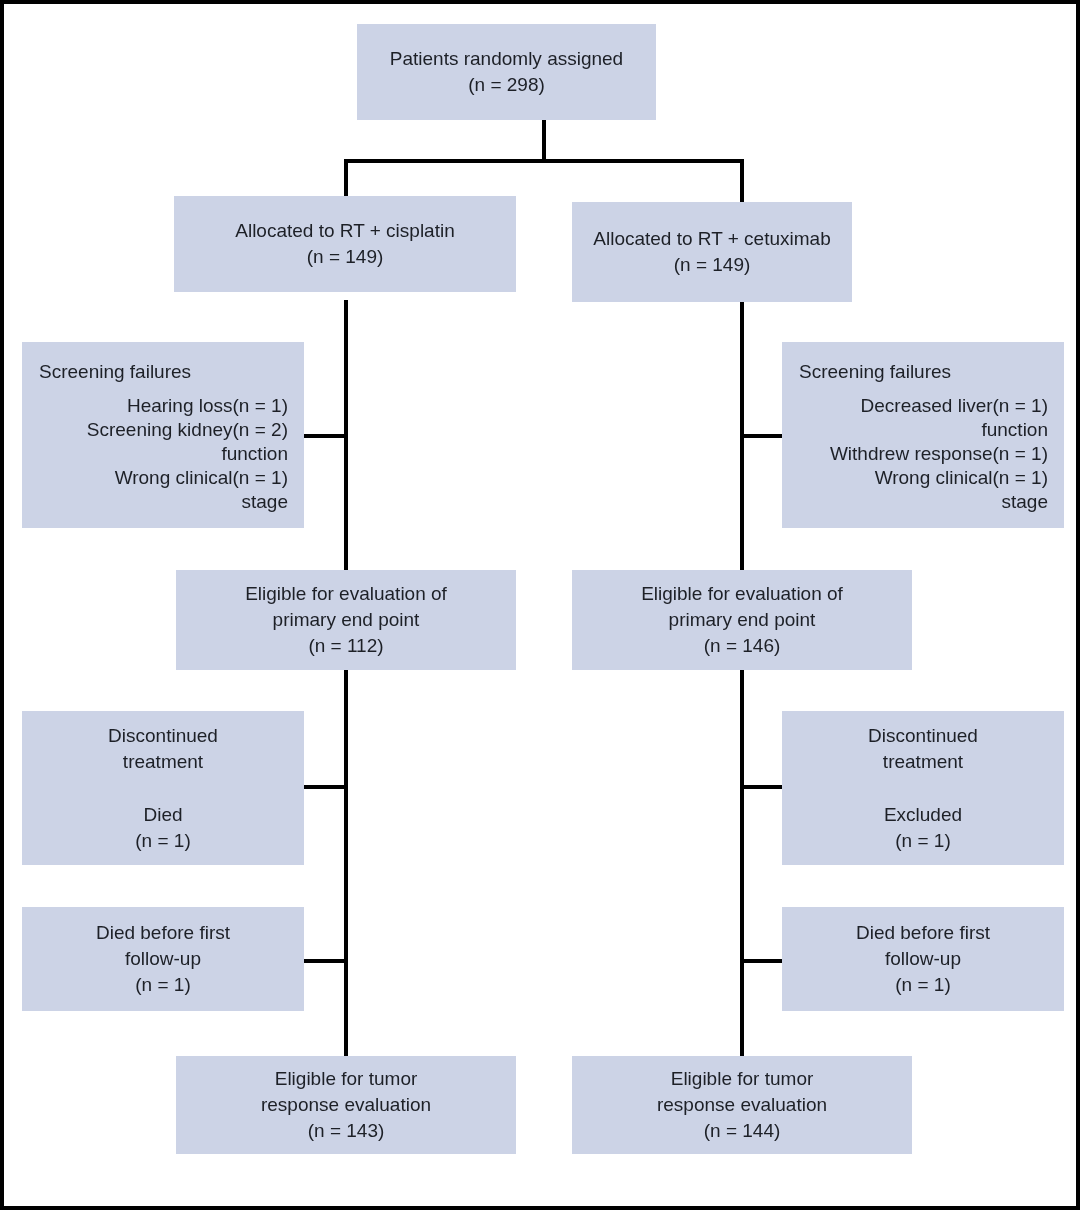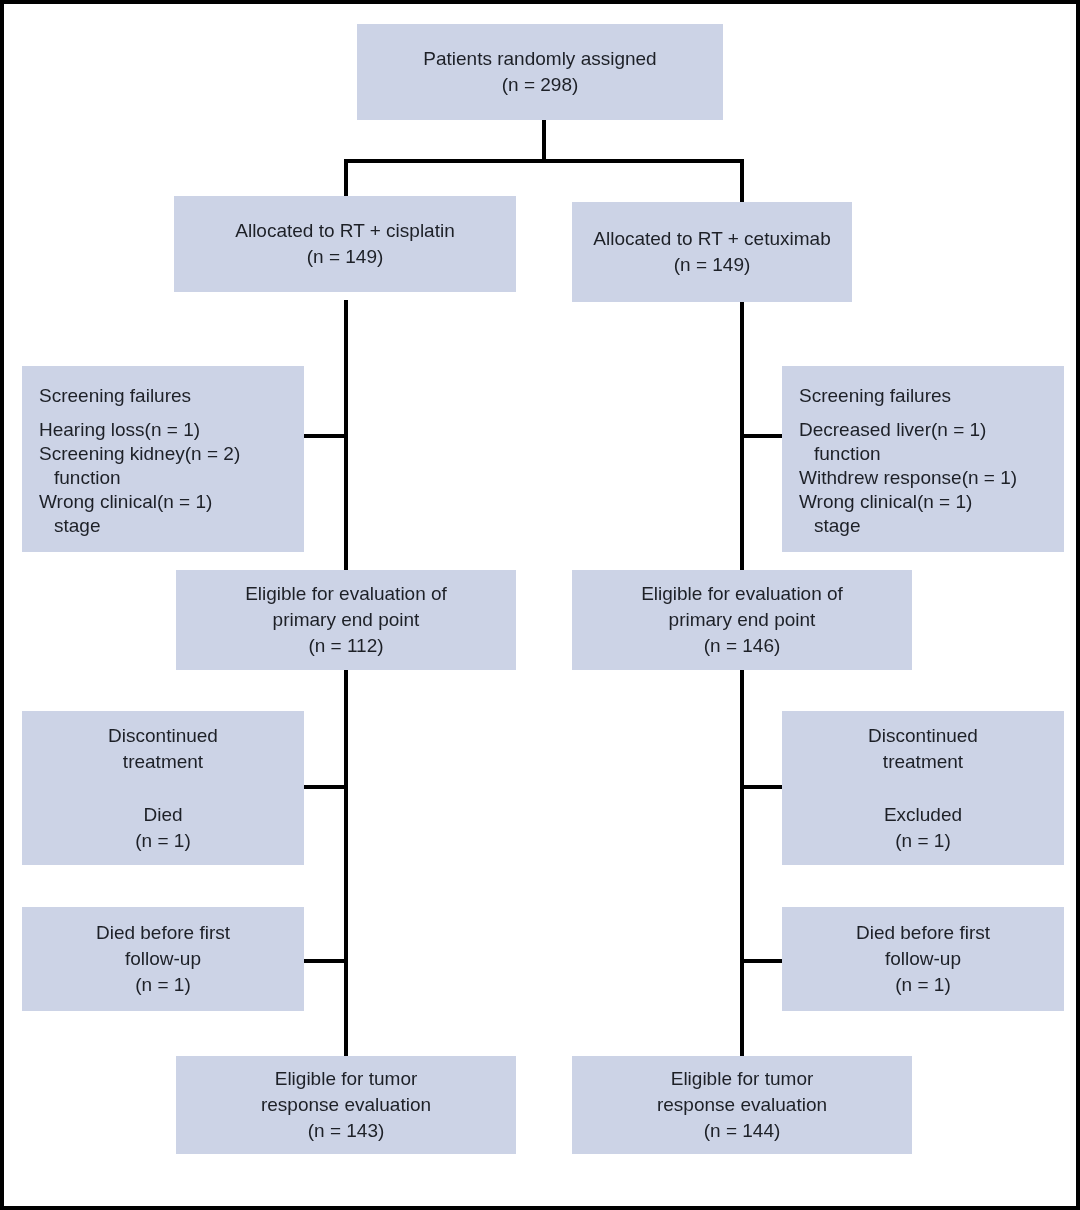--- a/index.html
+++ b/index.html
@@ -31,28 +31,27 @@
   }
   .box.center {
     display: flex;
     flex-direction: column;
     align-items: center;
     justify-content: center;
     text-align: center;
   }
   .box.screening {
     padding: 17px 16px 14px 17px;
-    margin-top: 24px;
   }
   .s-title {
     margin-bottom: 9px;
   }
   .s-line {
     display: flex;
-    justify-content: flex-start;
+    justify-content: flex-end;
     line-height: 24px;
   }
   .s-line.indent {
     padding-left: 15px;
   }
   .gap-above {
     margin-top: 27px;
   }
 </style>
 </head>
@@ -66,21 +65,21 @@
   <div class="line" style="left:736px; top:155px; width:4px; height:45px;"></div>
   <div class="line" style="left:340px; top:296px; width:4px; height:758px;"></div>
   <div class="line" style="left:736px; top:296px; width:4px; height:758px;"></div>
   <div class="line" style="left:298px; top:430px; width:46px; height:4px;"></div>
   <div class="line" style="left:738px; top:430px; width:42px; height:4px;"></div>
   <div class="line" style="left:298px; top:781px; width:46px; height:4px;"></div>
   <div class="line" style="left:738px; top:781px; width:42px; height:4px;"></div>
   <div class="line" style="left:298px; top:955px; width:46px; height:4px;"></div>
   <div class="line" style="left:738px; top:955px; width:42px; height:4px;"></div>
 
-  <div class="box center" style="left:353px; top:20px; width:366px; height:96px;">
+  <div class="box center" style="left:353px; top:20px; width:299px; height:96px;">
     <div>Patients randomly assigned</div>
     <div>(n = 298)</div>
   </div>
 
   <div class="box center" style="left:170px; top:192px; width:342px; height:96px;">
     <div>Allocated to RT + cisplatin</div>
     <div>(n = 149)</div>
   </div>
   <div class="box center" style="left:568px; top:198px; width:280px; height:100px;">
     <div>Allocated to RT + cetuximab</div>

